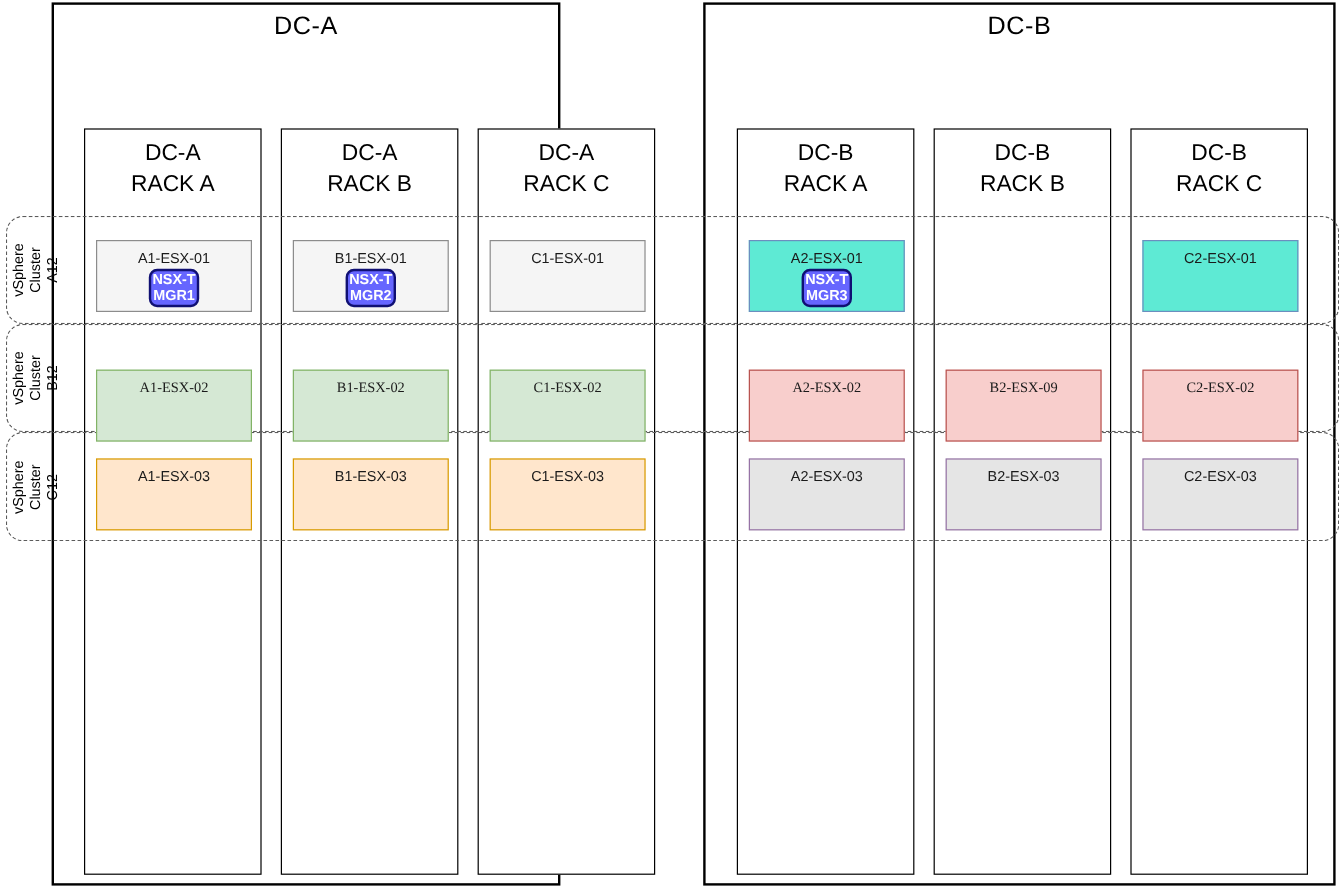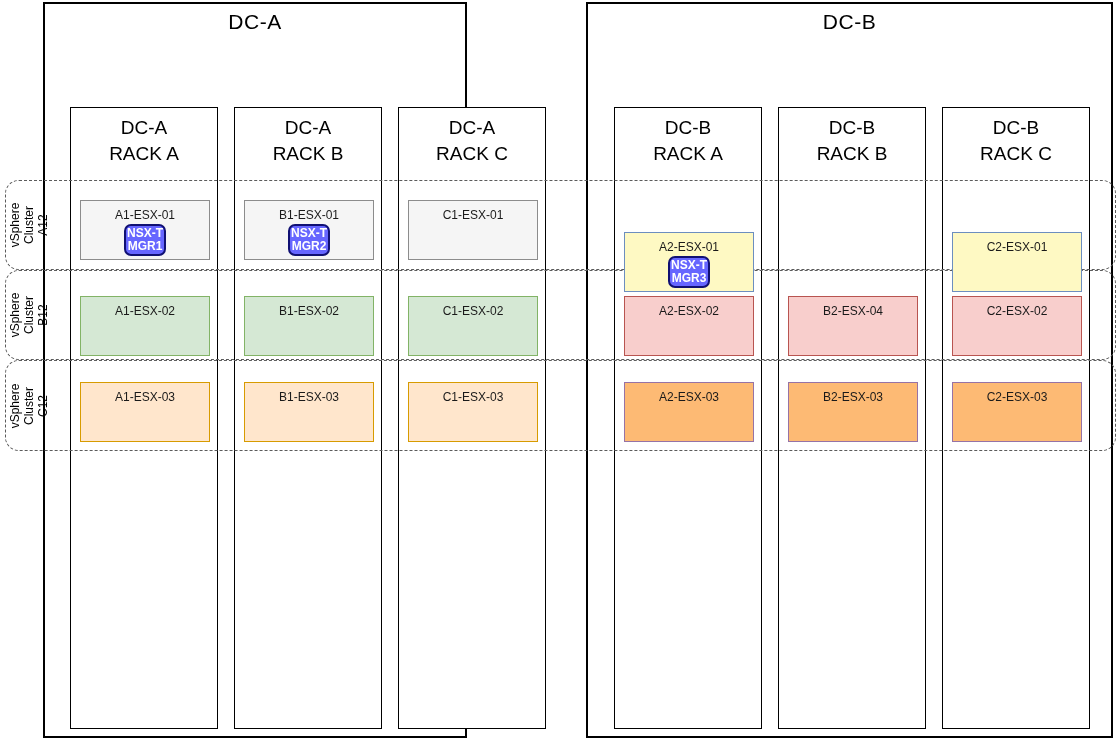--- a/index.html
+++ b/index.html
@@ -27,28 +27,28 @@
   .band-2 { top:270px; height:90px; }
   .band-3 { top:360px; height:91px; }
   .band-label { position:absolute; left:1px; top:0; width:44px; height:100%;
                 display:flex; align-items:center; justify-content:center; pointer-events:auto; }
   .band-label-inner { transform:rotate(-90deg); text-align:center; font-size:12px;
                       line-height:14px; white-space:nowrap; color:#000; }
 
   
   .host { position:absolute; left:9px; width:130px; height:60px; border:1px solid #000;
           border-radius:0; box-sizing:border-box; z-index:10; text-align:center; }
-  .host-row-1 { top:92px; } .host-row-2 { top:188px; } .host-row-3 { top:274px; }
+  .host-row-1 { top:92px; } .host-row-2 { top:200px;font-family:Liberation Serif, serif; } .host-row-3 { top:274px; }
   .host-label { display:block; margin-top:7px; font-size:12px; color:#1a1a1a; }
   .c-gray   { background:#f5f5f5; border-color:#8c8c8c; }
   .c-green  { background:#d5e8d4; border-color:#82b366; }
   .c-orange { background:#ffe6cc; border-color:#d79b00; }
-  .c-blue   { background:#fef9c3; border-color:#6c8ebf;margin-top:32px; }
+  .c-blue   { background:#5eead4; border-color:#6c8ebf; }
   .c-red    { background:#f8cecc; border-color:#b85450; }
-  .c-purple { background:#fdba74; border-color:#9673a6; }
+  .c-purple { background:#e5e5e5; border-color:#9673a6; }
 
   
   .badge { position:absolute; left:50%; bottom:3px; transform:translateX(-50%);
            background:#6666ff; border:2px solid #101073; border-radius:7px;
            padding:1px 1px; color:#ffffff; font-weight:bold; font-size:12px;
            line-height:13px; text-align:center; }
   .badge span { display:block; }
 </style>
 </head>
 <body>
@@ -137,21 +137,21 @@
         <span class="host-label">A2-ESX-03</span>
       </div>
     </div>
 
     <div class="rack rack-2">
       <div class="rack-title">
         <span>DC-B</span><br>
         <span>RACK B</span>
       </div>
       <div class="host host-row-2 c-red">
-        <span class="host-label">B2-ESX-04</span>
+        <span class="host-label">B2-ESX-09</span>
       </div>
       <div class="host host-row-3 c-purple">
         <span class="host-label">B2-ESX-03</span>
       </div>
     </div>
 
     <div class="rack rack-3">
       <div class="rack-title">
         <span>DC-B</span><br>
         <span>RACK C</span>

